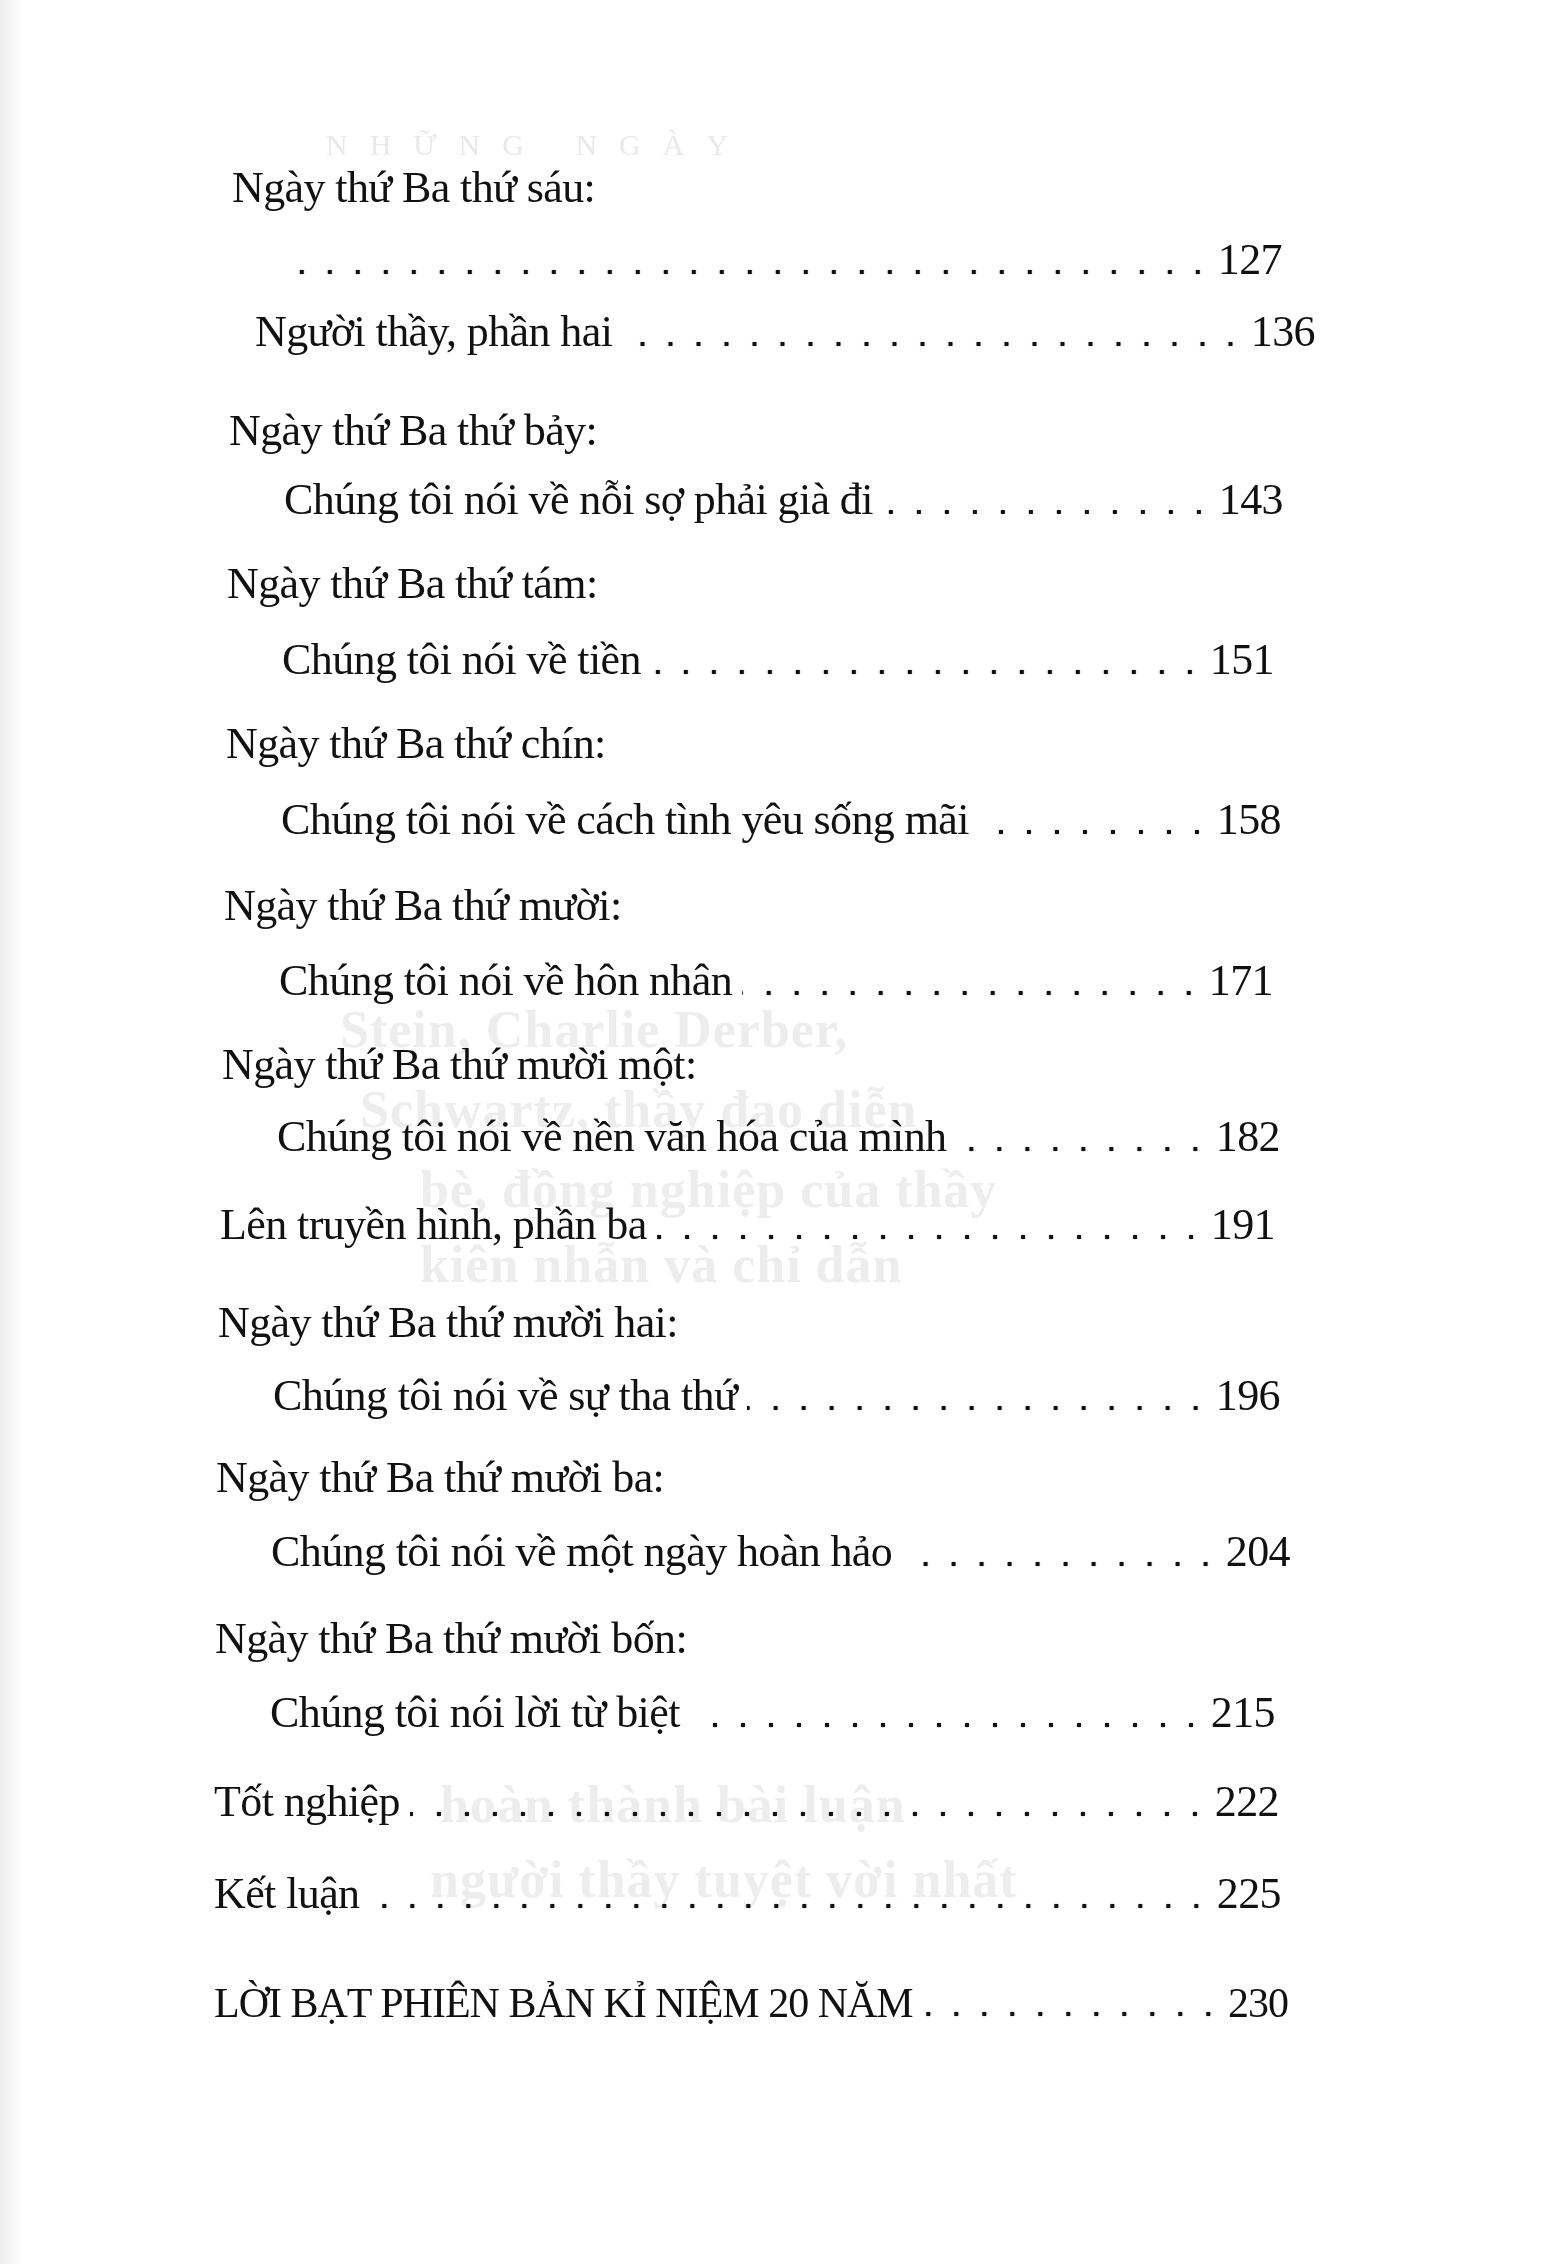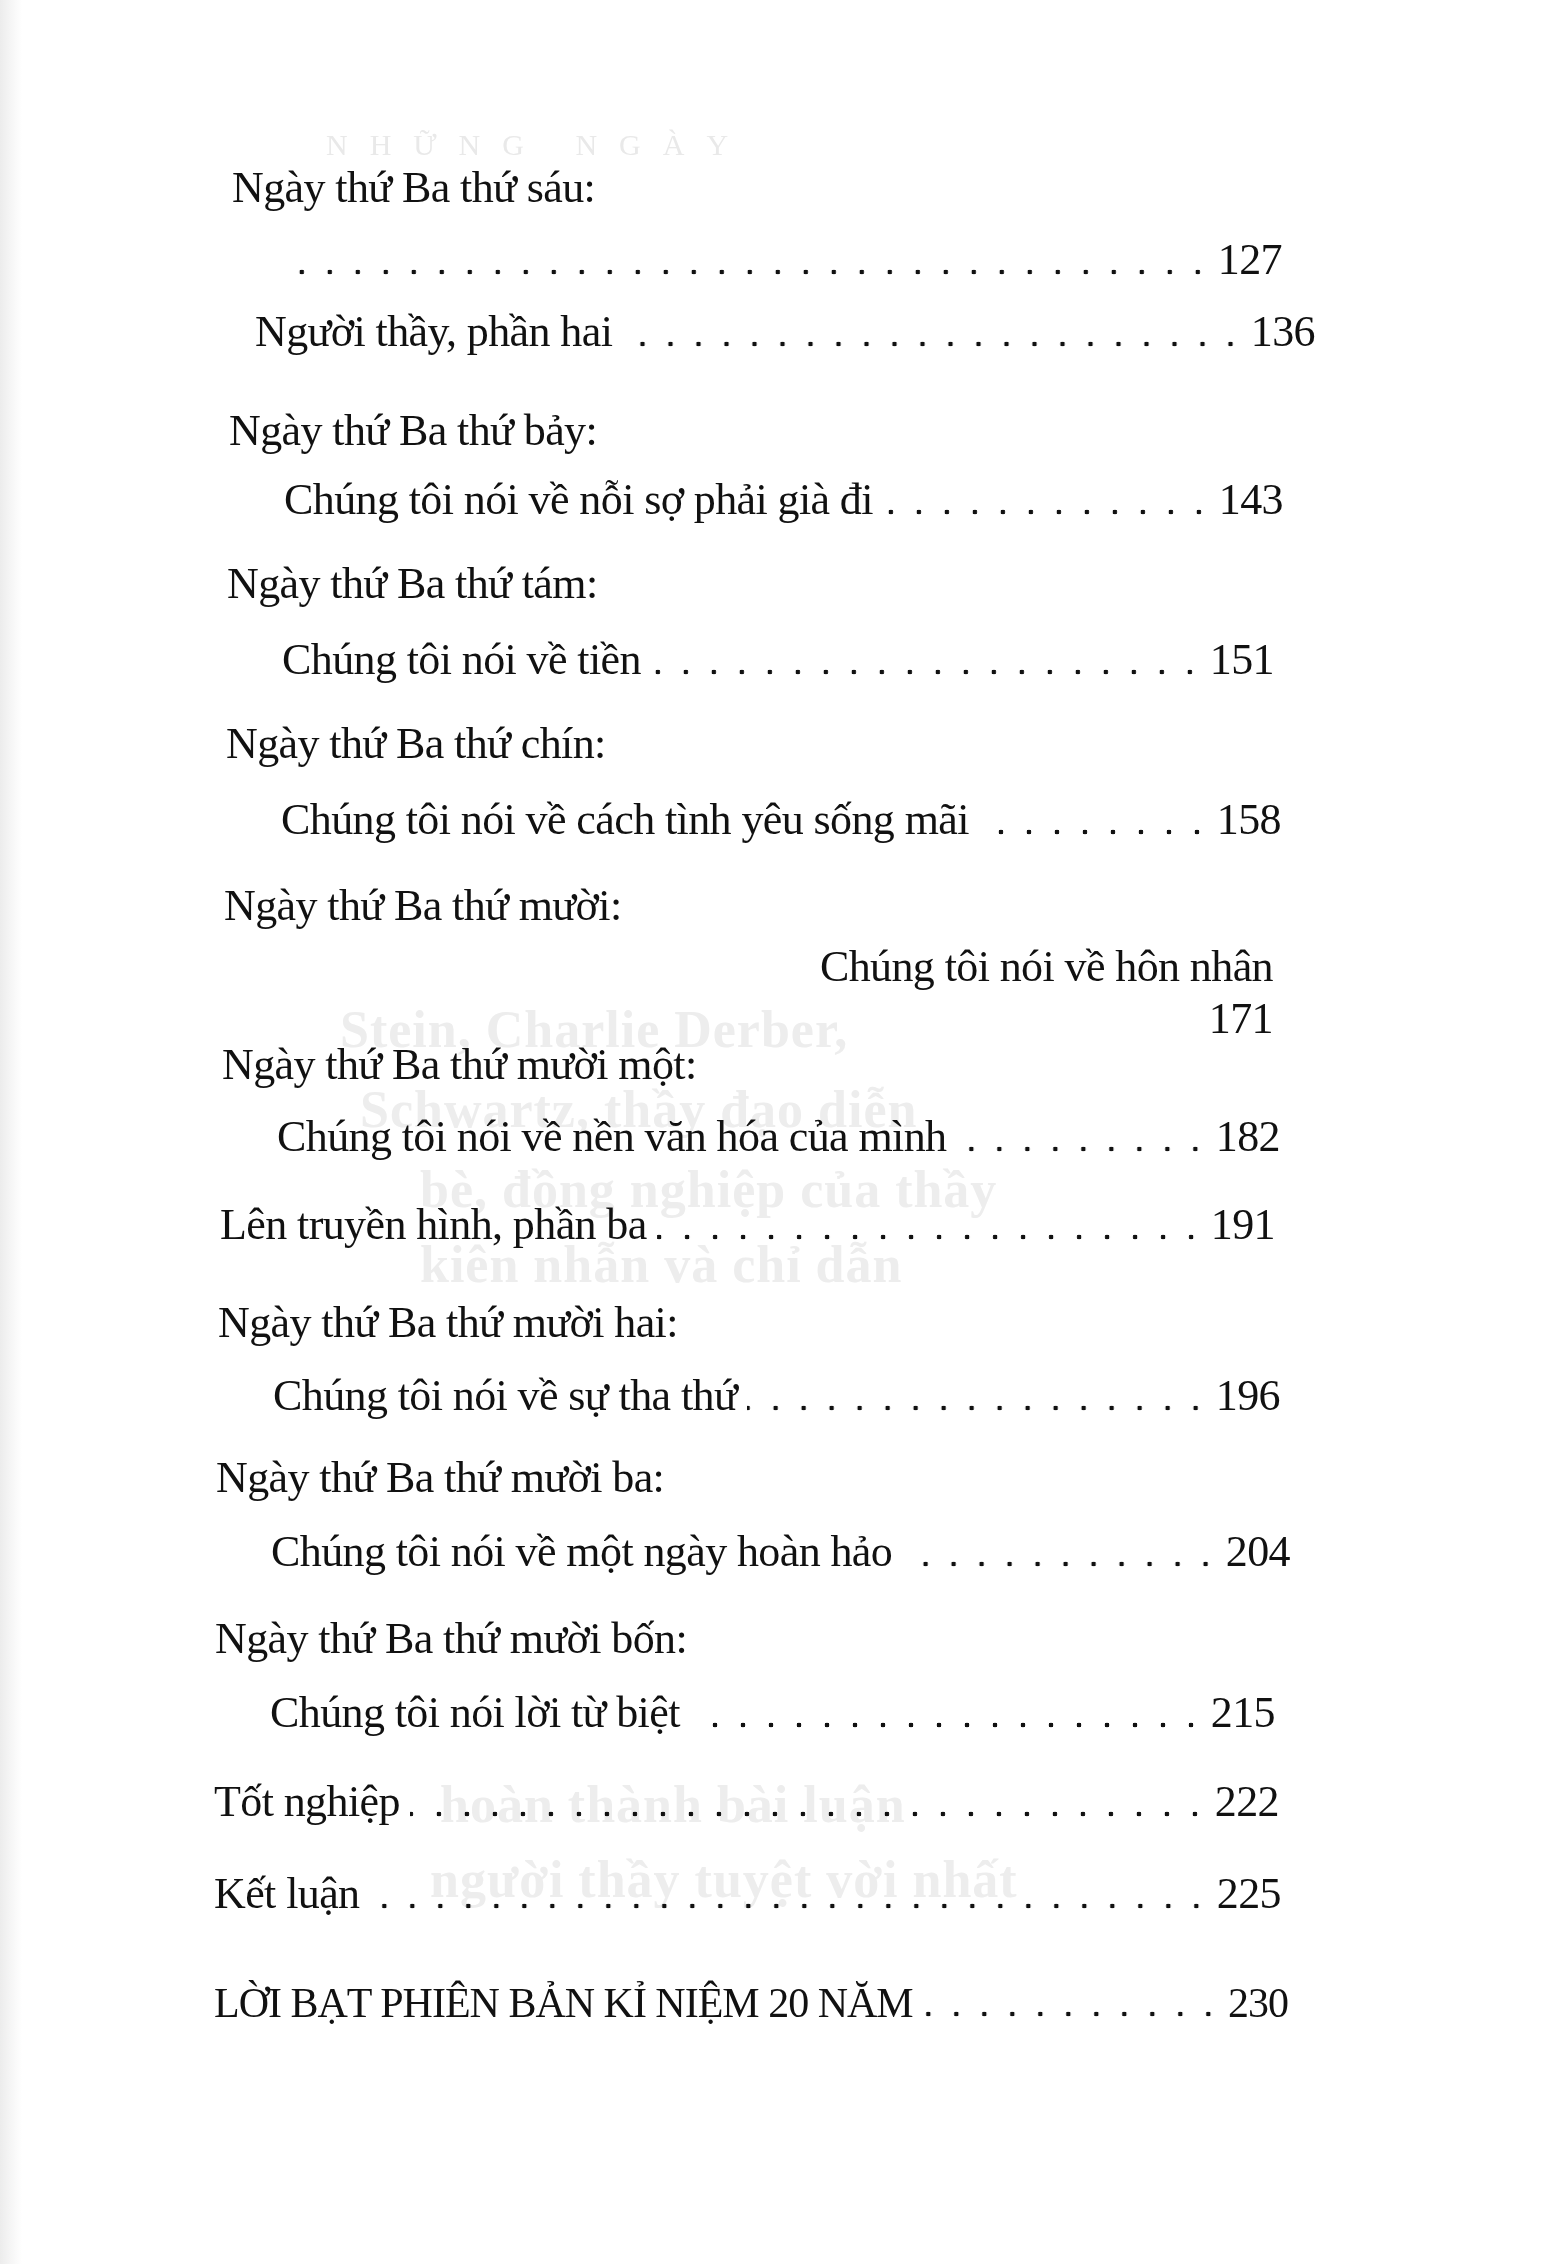--- a/index.html
+++ b/index.html
@@ -120,21 +120,21 @@
     <span class="title">Ngày thứ Ba thứ chín:</span>
   </div>
   <div class="toc-line" style="left:281px; width:1000px; top:784px;">
     <span class="title">Chúng tôi nói về cách tình yêu sống mãi</span>
     <span class="leader"></span>
     <span class="page-num">158</span>
   </div>
   <div class="toc-line heading" style="left:224px; width:1060px; top:870px;">
     <span class="title">Ngày thứ Ba thứ mười:</span>
   </div>
-  <div class="toc-line" style="left:279px; width:994px; top:945px;flex-direction:column;">
+  <div class="toc-line" style="left:279px; width:994px; top:945px;">
     <span class="title">Chúng tôi nói về hôn nhân</span>
     <span class="leader"></span>
     <span class="page-num">171</span>
   </div>
   <div class="toc-line heading" style="left:222px; width:1060px; top:1029px;">
     <span class="title">Ngày thứ Ba thứ mười một:</span>
   </div>
   <div class="toc-line" style="left:277px; width:1003px; top:1101px;align-items:flex-end;">
     <span class="title">Chúng tôi nói về nền văn hóa của mình</span>
     <span class="leader"></span>

